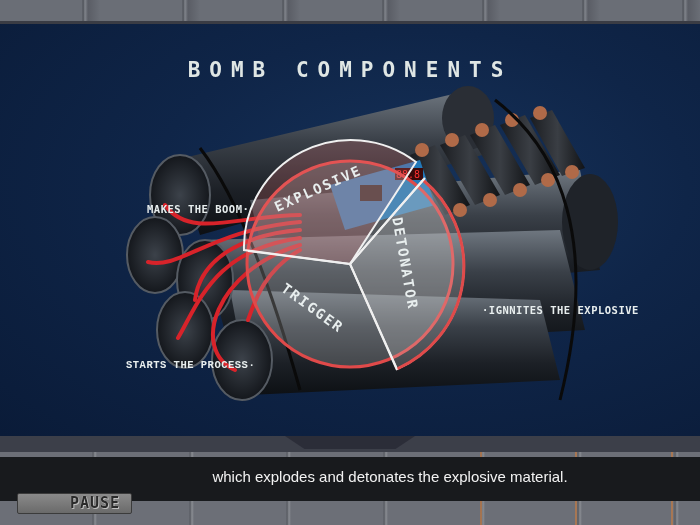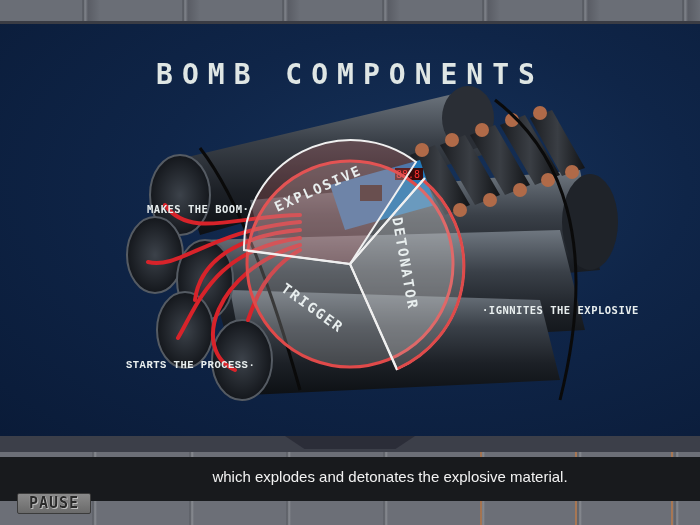--- a/index.html
+++ b/index.html
@@ -3,34 +3,34 @@
 <meta charset="utf-8">
 <style>
   html, body { margin: 0; padding: 0; }
   body { width: 700px; height: 525px; position: relative; overflow: hidden; background: #5d6068; font-family: "DejaVu Sans", sans-serif; }
   .top-wall { position: absolute; left: 0; top: 0; width: 700px; height: 24px;
     background: repeating-linear-gradient(90deg, #6a6e76 0px, #6a6e76 82px, #4c4f56 83px, #80848b 85px, #5a5d65 88px, #6a6e76 100px); }
   .top-wall::after { content:""; position:absolute; left:0; bottom:0; width:100%; height:3px; background:#3a3c44; }
   .screen { position: absolute; left: 0; top: 24px; width: 700px; height: 412px;
     background: radial-gradient(ellipse at 60% 40%, #16325a 0%, #0f2548 45%, #0a1b38 100%); overflow: hidden; }
   .title { position: absolute; left: 0; top: 34px; width: 700px; text-align: center; color: #dfe6e4;
-    font-family: "DejaVu Sans Mono", monospace; font-weight: bold; font-size: 28px; letter-spacing: 9px; }
+    font-family: "DejaVu Sans Mono", monospace; font-weight: bold; font-size: 21px; letter-spacing: 9px; }
   .bezel { position: absolute; left: 0; top: 436px; width: 700px; height: 16px; background: #3c3f49; }
   .bezel-notch { position: absolute; left: 285px; top: 436px; width: 130px; height: 13px; background: #2b2d38;
     clip-path: polygon(0 0, 100% 0, 85% 100%, 15% 100%); }
   .bottom-wall { position: absolute; left: 0; top: 452px; width: 700px; height: 73px;
     background: repeating-linear-gradient(90deg, #6c6f77 0px, #6c6f77 92px, #55585f 93px, #8a8d93 95px, #6c6f77 97px); }
   .orange-seam { position: absolute; top: 452px; width: 2px; height: 73px; background: #c07a46; opacity: .7; }
   .subtitle-bar { position: absolute; left: 0; top: 457px; width: 700px; height: 44px; background: #181a1d; }
   .subtitle { position: absolute; left: 0; top: 468px; width: 700px; text-align: center; color: #f2f2f2;
     font-family: "Liberation Sans", sans-serif; font-size: 15px; padding-left: 40px; }
   .pause-btn { position: absolute; left: 17px; top: 493px; width: 72px; height: 19px;
     background: linear-gradient(180deg, #8a8a8a, #6a6a6a); border: 1px solid #3b3b3b; border-radius: 2px;
     color: #2a2a2a; font-family: "DejaVu Sans Mono", monospace; font-weight: bold; font-size: 15px; letter-spacing: 1px;
-    line-height: 19px; text-align: center; text-shadow: 0 0 1px #ddd, 1px 1px 0 #bbb; cursor: pointer; }
+    line-height: 19px; text-align: center; text-shadow: 0 0 1px #ddd, 1px 1px 0 #bbb; cursor: pointer; padding-left: 41px; }
   .label { position: absolute; color: #e8eeee; font-family: "DejaVu Sans Mono", monospace; font-weight: bold; font-size: 10.5px; letter-spacing: .5px; white-space: nowrap; }
   .bomb-svg { position: absolute; left: 0; top: 0; }
 </style>
 </head>
 <body>
 
 <div class="top-wall"></div>
 
 <div class="screen">
   <div class="title">BOMB COMPONENTS</div>

